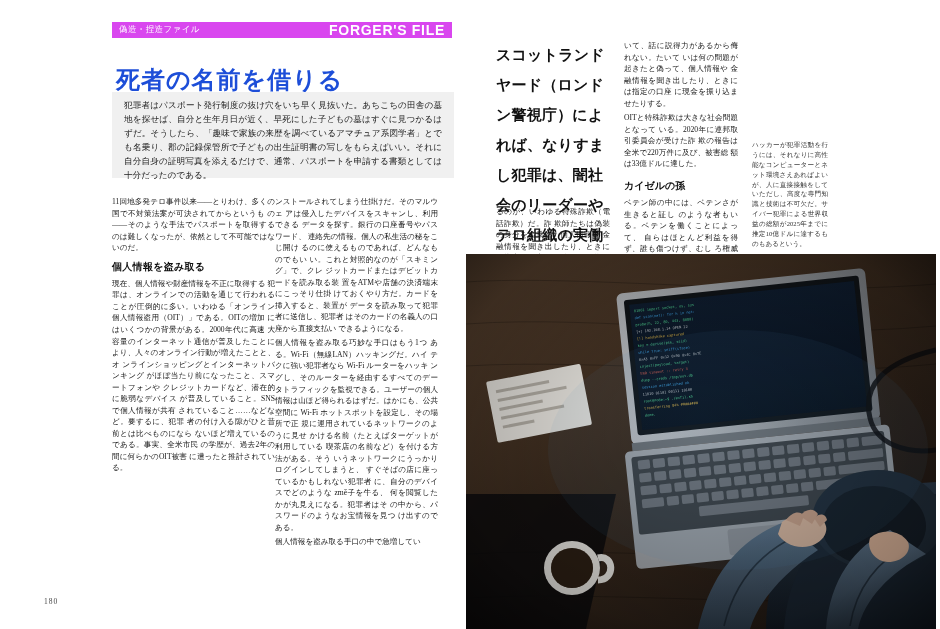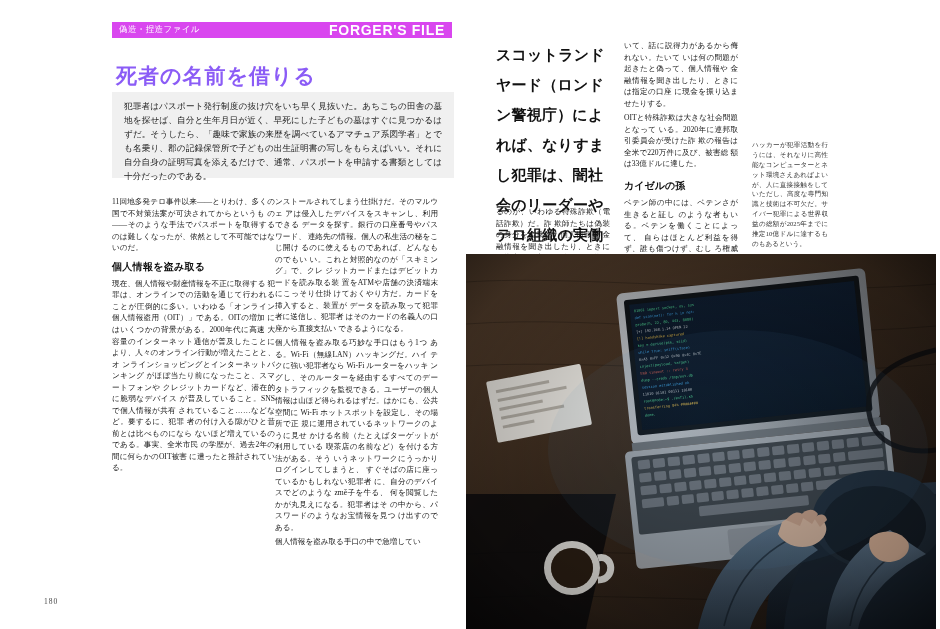--- a/index.html
+++ b/index.html
@@ -51,36 +51,36 @@
     font-size: 14px;
     font-weight: bold;
     letter-spacing: 0.7px;
   }
   
   .article-title {
     position: absolute;
     left: 116px; top: 48px;
     width: 340px;
     font-family: "Liberation Serif", serif;
-    font-size: 21px;
+    font-size: 24px;
     font-weight: bold;
-    color: #8b5cf6;
+    color: #1d4ed8;
     letter-spacing: 1px;
   }
   
   .lead-box {
     position: absolute;
     left: 112px; top: 92px;
     width: 342px; height: 86px;
     background: #f0f0f0;
     padding: 8px 12px 8px 12px;
   }
   .lead-box p {
     margin: 0;
-    font-family: Liberation Serif, serif;
+    font-family: Liberation Mono, monospace;
     font-size: 8.6px;
     line-height: 1.62;
     color: #1a1a1a;
     text-align: justify;
   }
   
   .lcols {
     position: absolute;
     left: 112px; top: 196px;
     width: 344px; height: 392px;

